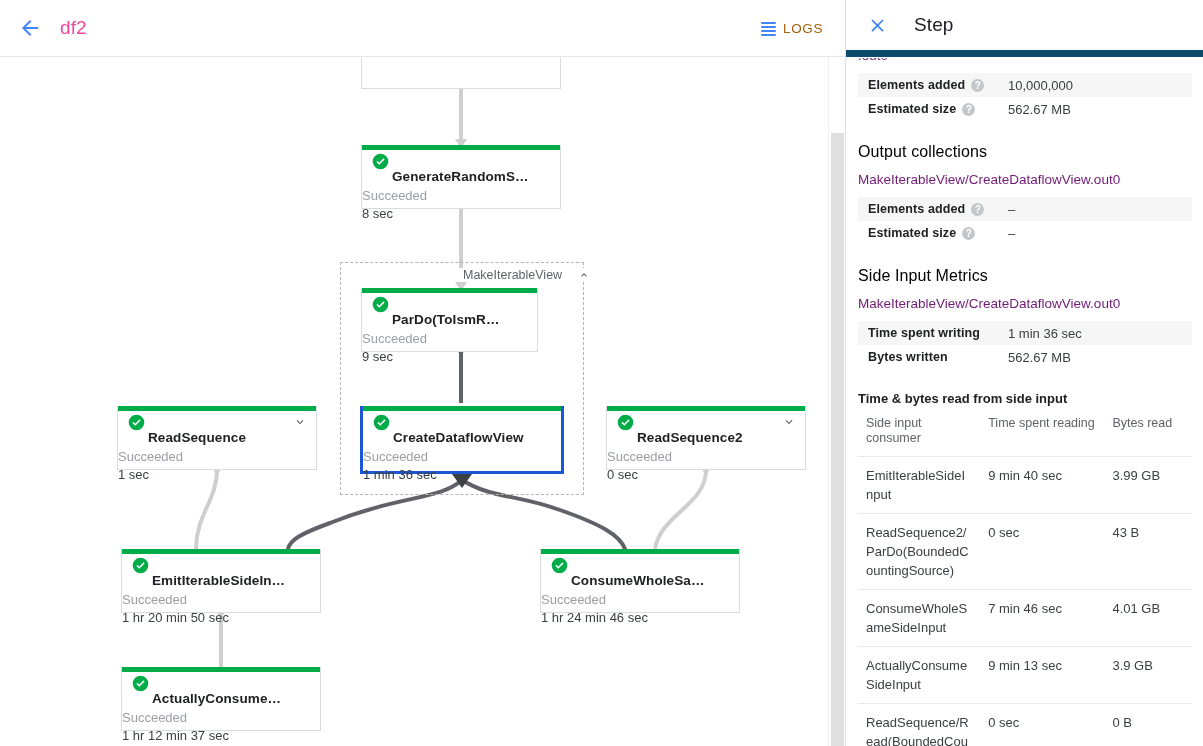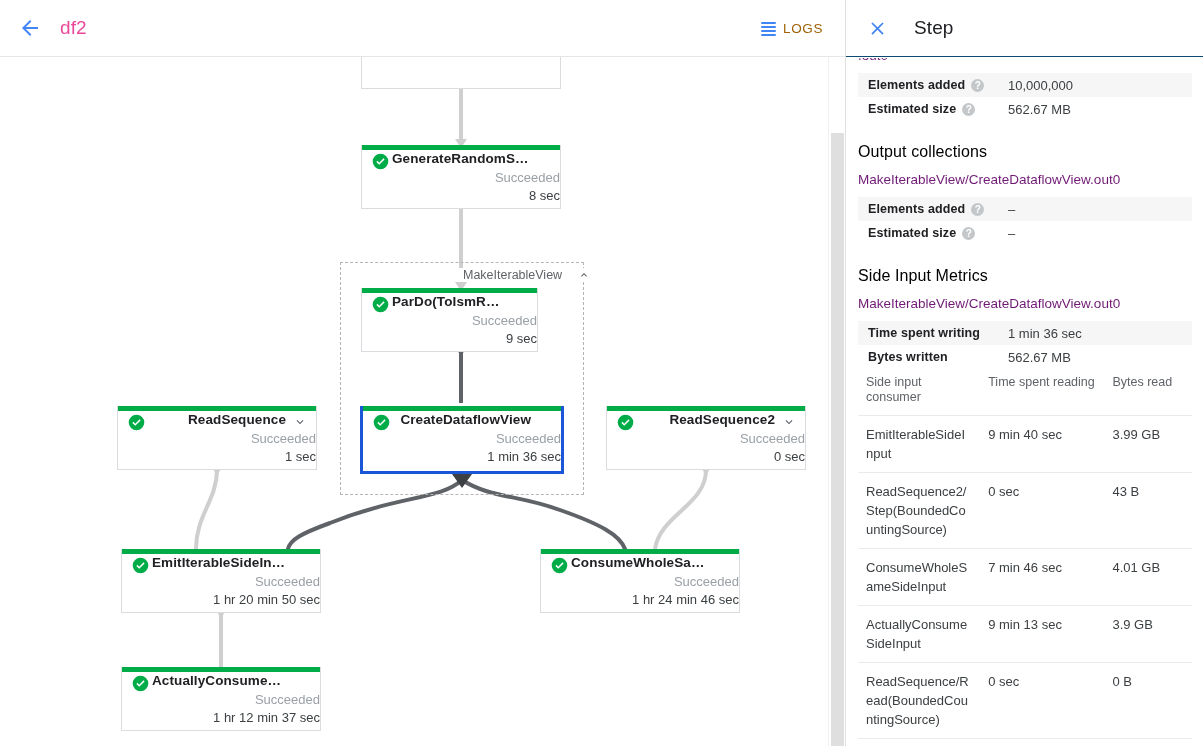--- a/index.html
+++ b/index.html
@@ -80,21 +80,21 @@
   .node {
     position: absolute;
     background: #fff;
     border: 1px solid #dadce0;
     border-top: none;
     box-sizing: border-box;
     cursor: pointer;
   }
   .node .topbar-green { height: 5px; background: #0f9d58; width: 100%; }
   .node.ok .topbar-green { background: #00ac47; }
-  .node-body { position: relative; padding: 0 0 9px 0; text-align: right; }
+  .node-body { position: relative; padding: 18px 0 9px 0; text-align: left; }
   .node-title {
     font-size: 13.5px; font-weight: 700; color: #202124;
     line-height: 18px; letter-spacing: .1px;
     padding: 0 30px;
     white-space: nowrap; overflow: hidden; text-overflow: ellipsis;
   }
   .node-status { font-size: 13px; color: #9aa0a6; line-height: 19px; }
   .node-time { font-size: 13px; color: #3c4043; line-height: 18px; }
   .check {
     position: absolute; left: 10px; top: 3px;
@@ -129,21 +129,21 @@
     position: relative;
     flex: 0 0 358px;
     width: 358px; height: 746px;
     background: #fff;
     border-left: 1px solid #e0e0e0;
     overflow: hidden;
   }
   #panel-head {
     height: 57px; width: 358px;
     display: flex; align-items: center;
-    border-bottom: 1px solid #0c4a6e;
+    border-bottom: 7px solid #0c4a6e;
     background: #fff;
   }
   #close-btn {
     width: 40px; height: 40px; margin-left: 11px;
     display: flex; align-items: center; justify-content: center;
     cursor: pointer; border-radius: 50%;
   }
   #panel-title {
     font-size: 19px; color: #202124; font-weight: 400;
     margin-left: 17px; letter-spacing: .1px;
@@ -441,37 +441,38 @@
             <span class="kv-val">1 min 36 sec</span>
           </div>
           <div class="kv-row">
             <span class="kv-key">
               <span>Bytes written</span>
             </span>
             <span class="kv-val">562.67 MB</span>
           </div>
         </div>
 
+        <div class="subsec-title">Time &amp; bytes read from side input</div>
 
         <table class="si">
           <thead>
             <tr>
               <th>Side input consumer</th>
               <th>Time spent reading</th>
               <th>Bytes read</th>
             </tr>
           </thead>
           <tbody id="si-body">
               <tr>
                 <td>EmitIterableSideInput</td>
                 <td>9 min 40 sec</td>
                 <td>3.99 GB</td>
               </tr>
               <tr>
-                <td>ReadSequence2/Step(BoundedCountingSource)</td>
+                <td>ReadSequence2/ParDo(BoundedCountingSource)</td>
                 <td>0 sec</td>
                 <td>43 B</td>
               </tr>
               <tr>
                 <td>ConsumeWholeSameSideInput</td>
                 <td>7 min 46 sec</td>
                 <td>4.01 GB</td>
               </tr>
               <tr>
                 <td>ActuallyConsumeSideInput</td>

